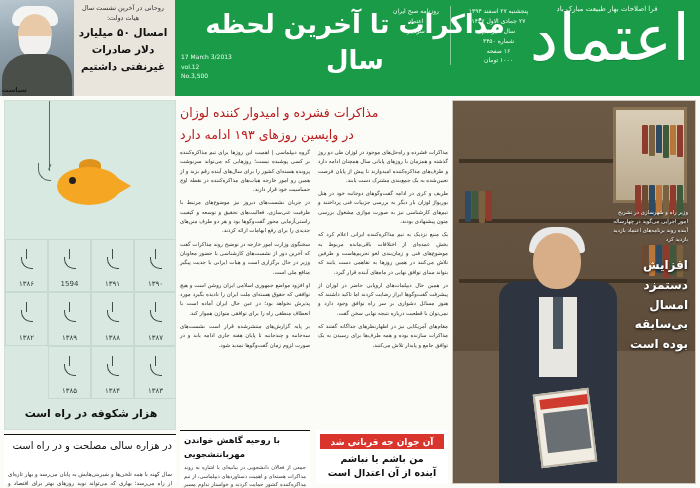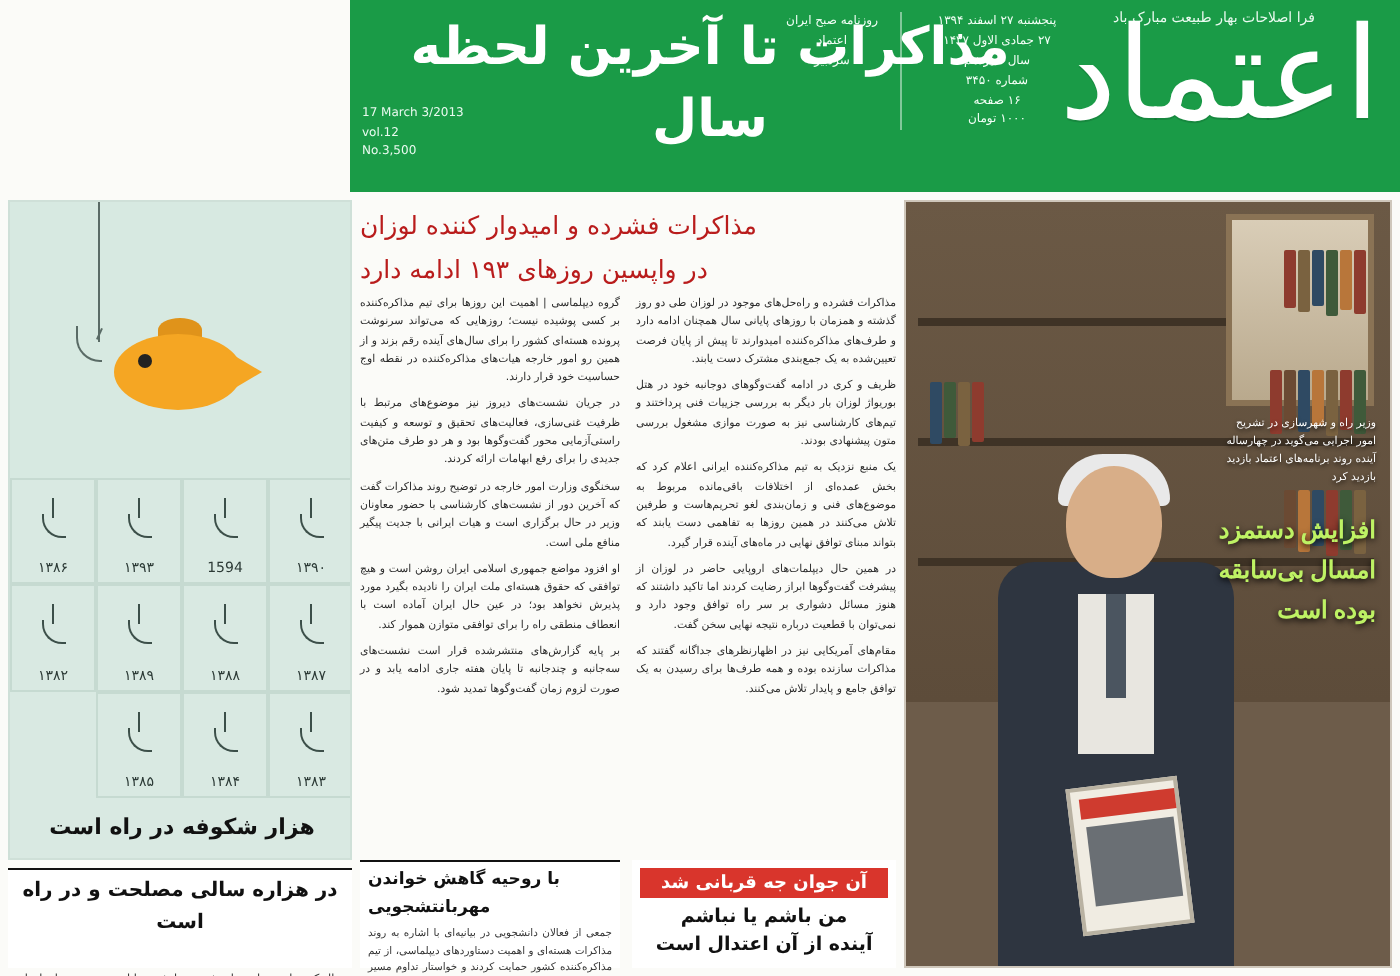--- a/index.html
+++ b/index.html
@@ -217,22 +217,22 @@
   .opinion-left {
     position: absolute; left: 4px; top: 434px;
     width: 172px; height: 50px;
     background: #fff;
     border-top: 1.5px solid #111;
     padding: 3px 4px;
     font-size: 5.6px; line-height: 1.6; color: #333;
     text-align: justify;
   }
   .opinion-left .ol-title {
-    font-size: 10px; font-weight: bold; color: #111;
-    text-align: center; margin-bottom: 16px;
+    font-size: 10px; font-weight: normal; color: #111;
+    text-align: right; margin-bottom: 16px;
   }
 
   
   .center-col {
     position: absolute; right: 252px; top: 148px;
     width: 268px; height: 268px;
     display: flex; gap: 8px;
   }
   .tcol {
     flex: 1;
@@ -347,24 +347,23 @@
   .photo-caption-right {
     position: absolute; right: 4px; top: 104px;
     width: 86px;
     font-size: 5.4px; line-height: 1.65; color: #fff;
     text-align: right; padding: 3px;
     text-shadow: 0 1px 2px rgba(0,0,0,0.8);
   }
   .photo-headline {
     position: absolute; right: 4px; top: 152px;
     width: 86px;
-    font-size: 12px; line-height: 1.65; font-weight: bold; color: #bef264;
+    font-size: 12px; line-height: 1.65; font-weight: bold; color: #ffffff;
     text-align: right; padding: 3px;
     text-shadow: 0 1px 3px rgba(0,0,0,0.9);
-    font-family: Liberation Serif, serif;
   }
 </style>
 </head>
 <body>
 
 <div class="page">
 
   <div class="masthead">
     <div class="logo-wrap">
       <div class="logo-sub">فرا اصلاحات بهار طبیعت مبارک باد</div>
@@ -378,20 +377,31 @@
 ۱۰۰۰ تومان</div>
     <div class="masthead-meta2" style="white-space:pre-line;">روزنامه صبح ایران
 اعتماد
 سردبیر</div>
     <div class="masthead-lat" style="white-space:pre-line;">17 March 3/2013
 vol.12
 No.3,500</div>
     <div class="headline-main">مذاکرات تا آخرین لحظه سال</div>
   </div>
 
+  <div class="top-right-box">
+    <div class="trb-photo">
+      <div class="turban"></div>
+      <div class="head"></div>
+      <div class="beard"></div>
+      <div class="robe"></div>
+    </div>
+    <div class="trb-kicker">روحانی در آخرین نشست سال هیات دولت:</div>
+    <div class="trb-text">امسال ۵۰ میلیارد دلار صادرات غیرنفتی داشتیم</div>
+    <div class="trb-tag">سیاست</div>
+  </div>
 
   <div class="subhead">
     <div>مذاکرات فشرده و امیدوار کننده لوزان</div>
     <div>در واپسین روزهای ۱۹۳ ادامه دارد</div>
   </div>
 
   <div class="fish-panel">
     <div class="fish-scene">
       <div class="line"></div>
       <div class="hook-big"></div>
@@ -401,25 +411,25 @@
       <div class="fish-tail"></div>
       <div class="fish-eye"></div>
     </div>
     <div class="hook-grid">
       <div class="hook-cell">
           <span class="hook-ico"></span>
           <span class="hook-year">۱۳۹۰</span>
         </div>
       <div class="hook-cell">
           <span class="hook-ico"></span>
+          <span class="hook-year">۱۳۹۱</span>
+        </div>
+      <div class="hook-cell">
+          <span class="hook-ico"></span>
           <span class="hook-year">1594</span>
-        </div>
-      <div class="hook-cell">
-          <span class="hook-ico"></span>
-          <span class="hook-year">۱۳۹۳</span>
         </div>
       <div class="hook-cell">
           <span class="hook-ico"></span>
           <span class="hook-year">۱۳۸۶</span>
         </div>
       <div class="hook-cell">
           <span class="hook-ico"></span>
           <span class="hook-year">۱۳۸۷</span>
         </div>
       <div class="hook-cell">

